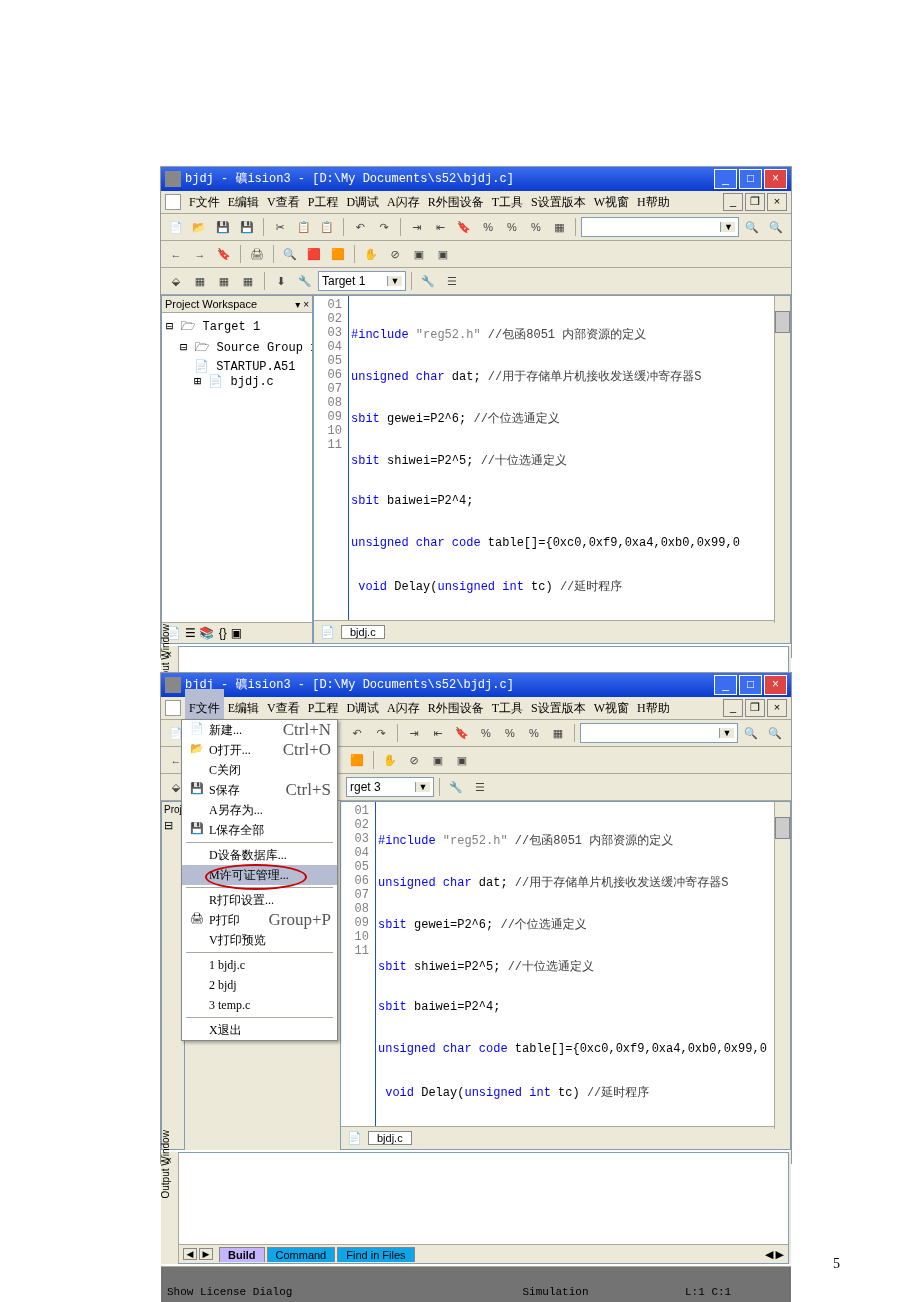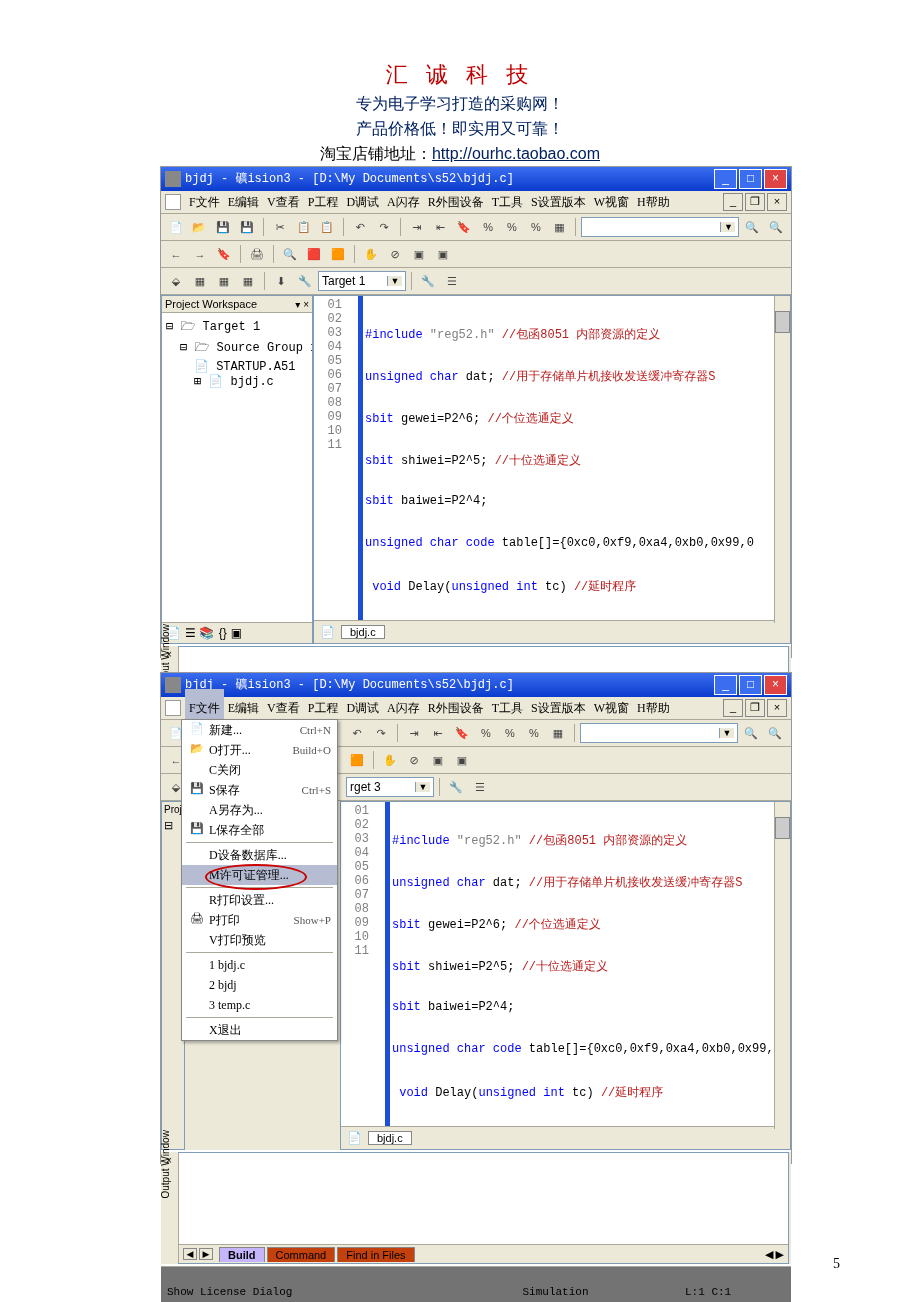--- a/index.html
+++ b/index.html
@@ -34,72 +34,64 @@
   .wshdr{height:16px;background:#ece9d8;border-bottom:1px solid #aca899;font:11px Arial;padding:0 3px;display:flex;align-items:center}
   .wshdr .x{margin-left:auto;font:10px Arial}
   .tree{flex:1;font:12px "Courier New",monospace;padding:4px;overflow:hidden}
   .tree div{white-space:nowrap}
   .tree .f1{padding-left:0}
   .tree .f2{padding-left:14px}
   .tree .f3{padding-left:28px}
   .tabs{height:20px;background:#ece9d8;border-top:1px solid #aca899;display:flex;align-items:center;gap:4px;padding:0 4px;font-size:12px}
   .editor{flex:1;border:1px solid #7f9db9;background:#fff;display:flex;flex-direction:column;font:12px "Courier New",monospace;position:relative}
   .ed-inner{flex:1;overflow:hidden;display:flex}
-  .gut{width:28px;text-align:right;padding:2px 16px 2px 0;color:#808080;border-right:5px solid #1d4ed8}
+  .gut{width:28px;text-align:right;padding:2px 6px 2px 0;color:#808080;border-right:1px solid #1d4ed8}
   .gut div{height:14px}
   .code{flex:1;padding:2px 2px;white-space:pre;overflow:hidden}
   .code div{height:14px}
   .sb-v{position:absolute;right:0;top:0;bottom:20px;width:15px;background:#ece9d8;border-left:1px solid #aca899}
   .sb-v .thumb{width:13px;height:20px;background:#ccc;border:1px solid #888;margin:15px auto}
   .edtab{height:22px;border-top:1px solid #aca899;background:#ece9d8;display:flex;align-items:center;padding:0 6px;gap:6px}
   .edtab .doc{border:1px solid #888;background:#fff;padding:0 8px;font:11px Arial}
   .outwin{height:110px;border:1px solid #7f9db9;background:#fff;position:relative;margin:2px}
   .outwin .ol{position:absolute;left:-15px;top:0;bottom:0;width:14px;background:#ece9d8;border-right:1px solid #aca899}
   .outwin .vlabel{position:absolute;left:-14px;top:40px;font:10px Arial;transform:rotate(-90deg);transform-origin:left;white-space:nowrap}
   .outwin .x{position:absolute;left:-13px;top:2px;font:10px Arial}
   .outtabs{position:absolute;bottom:0;left:0;right:0;height:18px;background:#ece9d8;border-top:1px solid #aca899;display:flex;align-items:center;font:11px Arial;padding:0 4px;gap:0}
-  .outtabs .ot{border:1px solid #888;border-bottom:none;padding:1px 8px;background:#c2410c;margin-right:2px}
+  .outtabs .ot{border:1px solid #888;border-bottom:none;padding:1px 8px;background:#0ea5e9;margin-right:2px}
   .outtabs .ot.a{font-weight:bold;background:#c4b5fd}
   .outtabs .nav{display:flex;gap:2px;margin-right:6px}
   .outtabs .nav span{width:12px;text-align:center;border:1px solid #888;font-size:9px}
   .outtabs .right{margin-left:auto;display:flex;gap:2px}
   .status{height:17px;background:#737373;border-top:1px solid #aca899;display:flex;align-items:center;font:11px "Courier New",monospace;padding:16px 6px}
   .status .s1{flex:1}
   .status .s2{flex:1;text-align:center}
   .status .s3{width:100px}
   .kc{color:#0000ff}
-  .cm{color:#b91c1c}
+  .cm{color:#404040}
   .str{color:#808080}
   .num{color:#000}
   .pagenum{position:absolute;bottom:30px;right:80px;font:14px SimSun}
   
   .dropdown{position:absolute;left:20px;top:46px;width:155px;background:#fff;border:1px solid #888;box-shadow:2px 2px 3px rgba(0,0,0,.3);font:12px SimSun;z-index:10}
   .dropdown .mi{display:flex;align-items:center;height:20px;padding:0 6px}
   .dropdown .mi .ico{width:18px;height:16px;margin-right:3px;font-size:11px;text-align:center}
   .dropdown .mi .txt{flex:1}
-  .dropdown .mi .sc{color:#555;font-size:11px}
+  .dropdown .mi .sc{color:#555;font-size:17px}
   .dropdown .mi.hl{background:#b6bdd2}
   .dropdown hr{margin:2px 4px;border:none;border-top:1px solid #aca899}
   .circled{position:relative}
   .circled::after{content:"";position:absolute;left:-4px;top:-3px;width:98px;height:22px;border:2px solid #c00;border-radius:50%;pointer-events:none}
   
   .ws2{width:22px;border:1px solid #7f9db9;background:#ece9d8}
 </style>
 </head>
 <body>
 
 <div class="page">
-  <div class="header">
-    <div class="hdr1">汇 诚 科 技</div>
-    <div class="hdr2">专为电子学习打造的采购网！</div>
-    <div class="hdr3">产品价格低！即实用又可靠！</div>
-    <div class="hdr4">
-      <span>淘宝店铺地址：</span><a class="url">http://ourhc.taobao.com</a>
-    </div>
-  </div>
 
   <div class="shot shot1">
 
     <div class="titlebar">
       <span class="ico"></span>
       <span>bjdj  - 礦ision3 - [D:\My Documents\s52\bjdj.c]</span>
       <span class="spacer"></span>
       <span class="winbtn">_</span>
       <span class="winbtn">□</span>
       <span class="winbtn close">×</span>
@@ -348,21 +340,21 @@
 
     <div class="dropdown" id="file-menu">
         <div class="mi">
           <span class="ico">📄</span>
           <span class="txt">新建...</span>
           <span class="sc">Ctrl+N</span>
         </div>
         <div class="mi">
           <span class="ico">📂</span>
           <span class="txt">O打开...</span>
-          <span class="sc">Build+O</span>
+          <span class="sc">Ctrl+O</span>
         </div>
         <div class="mi">
           <span class="ico"></span>
           <span class="txt">C关闭</span>
           <span class="sc"></span>
         </div>
         <div class="mi">
           <span class="ico">💾</span>
           <span class="txt">S保存</span>
           <span class="sc">Ctrl+S</span>
@@ -390,21 +382,21 @@
         </div>
         <hr>
         <div class="mi">
           <span class="ico"></span>
           <span class="txt">R打印设置...</span>
           <span class="sc"></span>
         </div>
         <div class="mi">
           <span class="ico">🖨</span>
           <span class="txt">P打印</span>
-          <span class="sc">Show+P</span>
+          <span class="sc">Group+P</span>
         </div>
         <div class="mi">
           <span class="ico"></span>
           <span class="txt">V打印预览</span>
           <span class="sc"></span>
         </div>
         <hr>
         <div class="mi">
           <span class="ico"></span>
           <span class="txt">1 bjdj.c</span>

